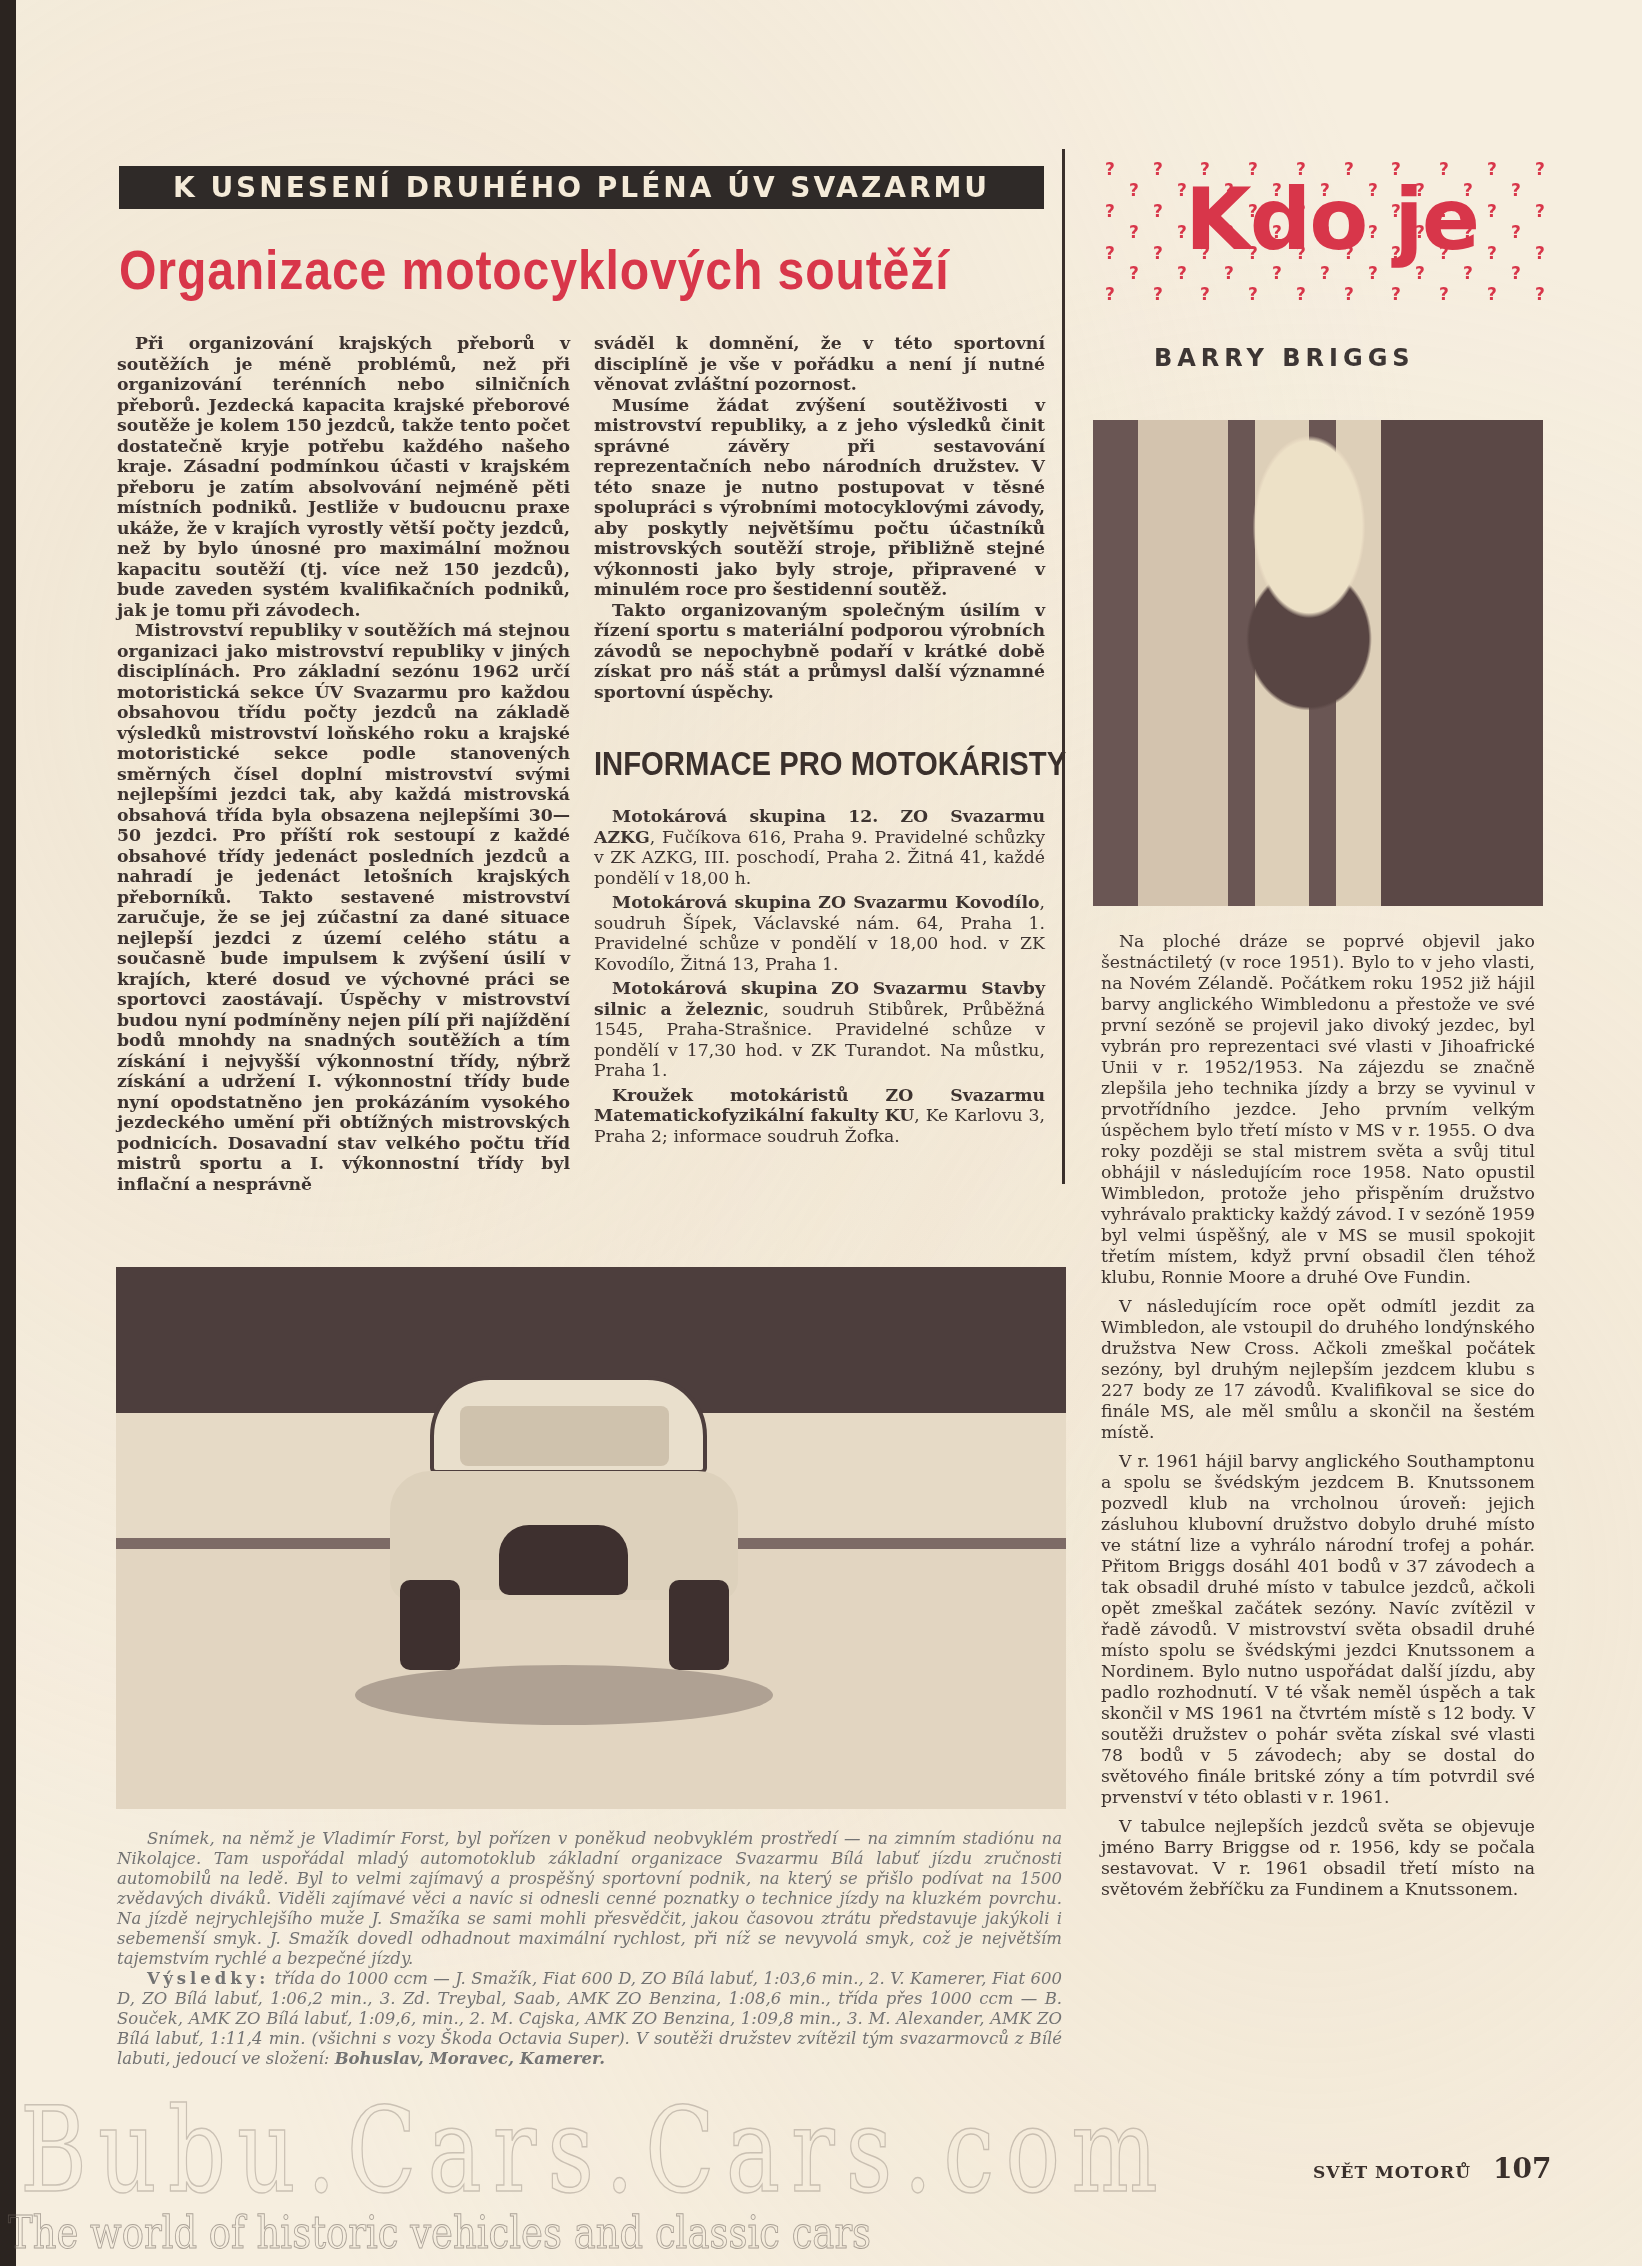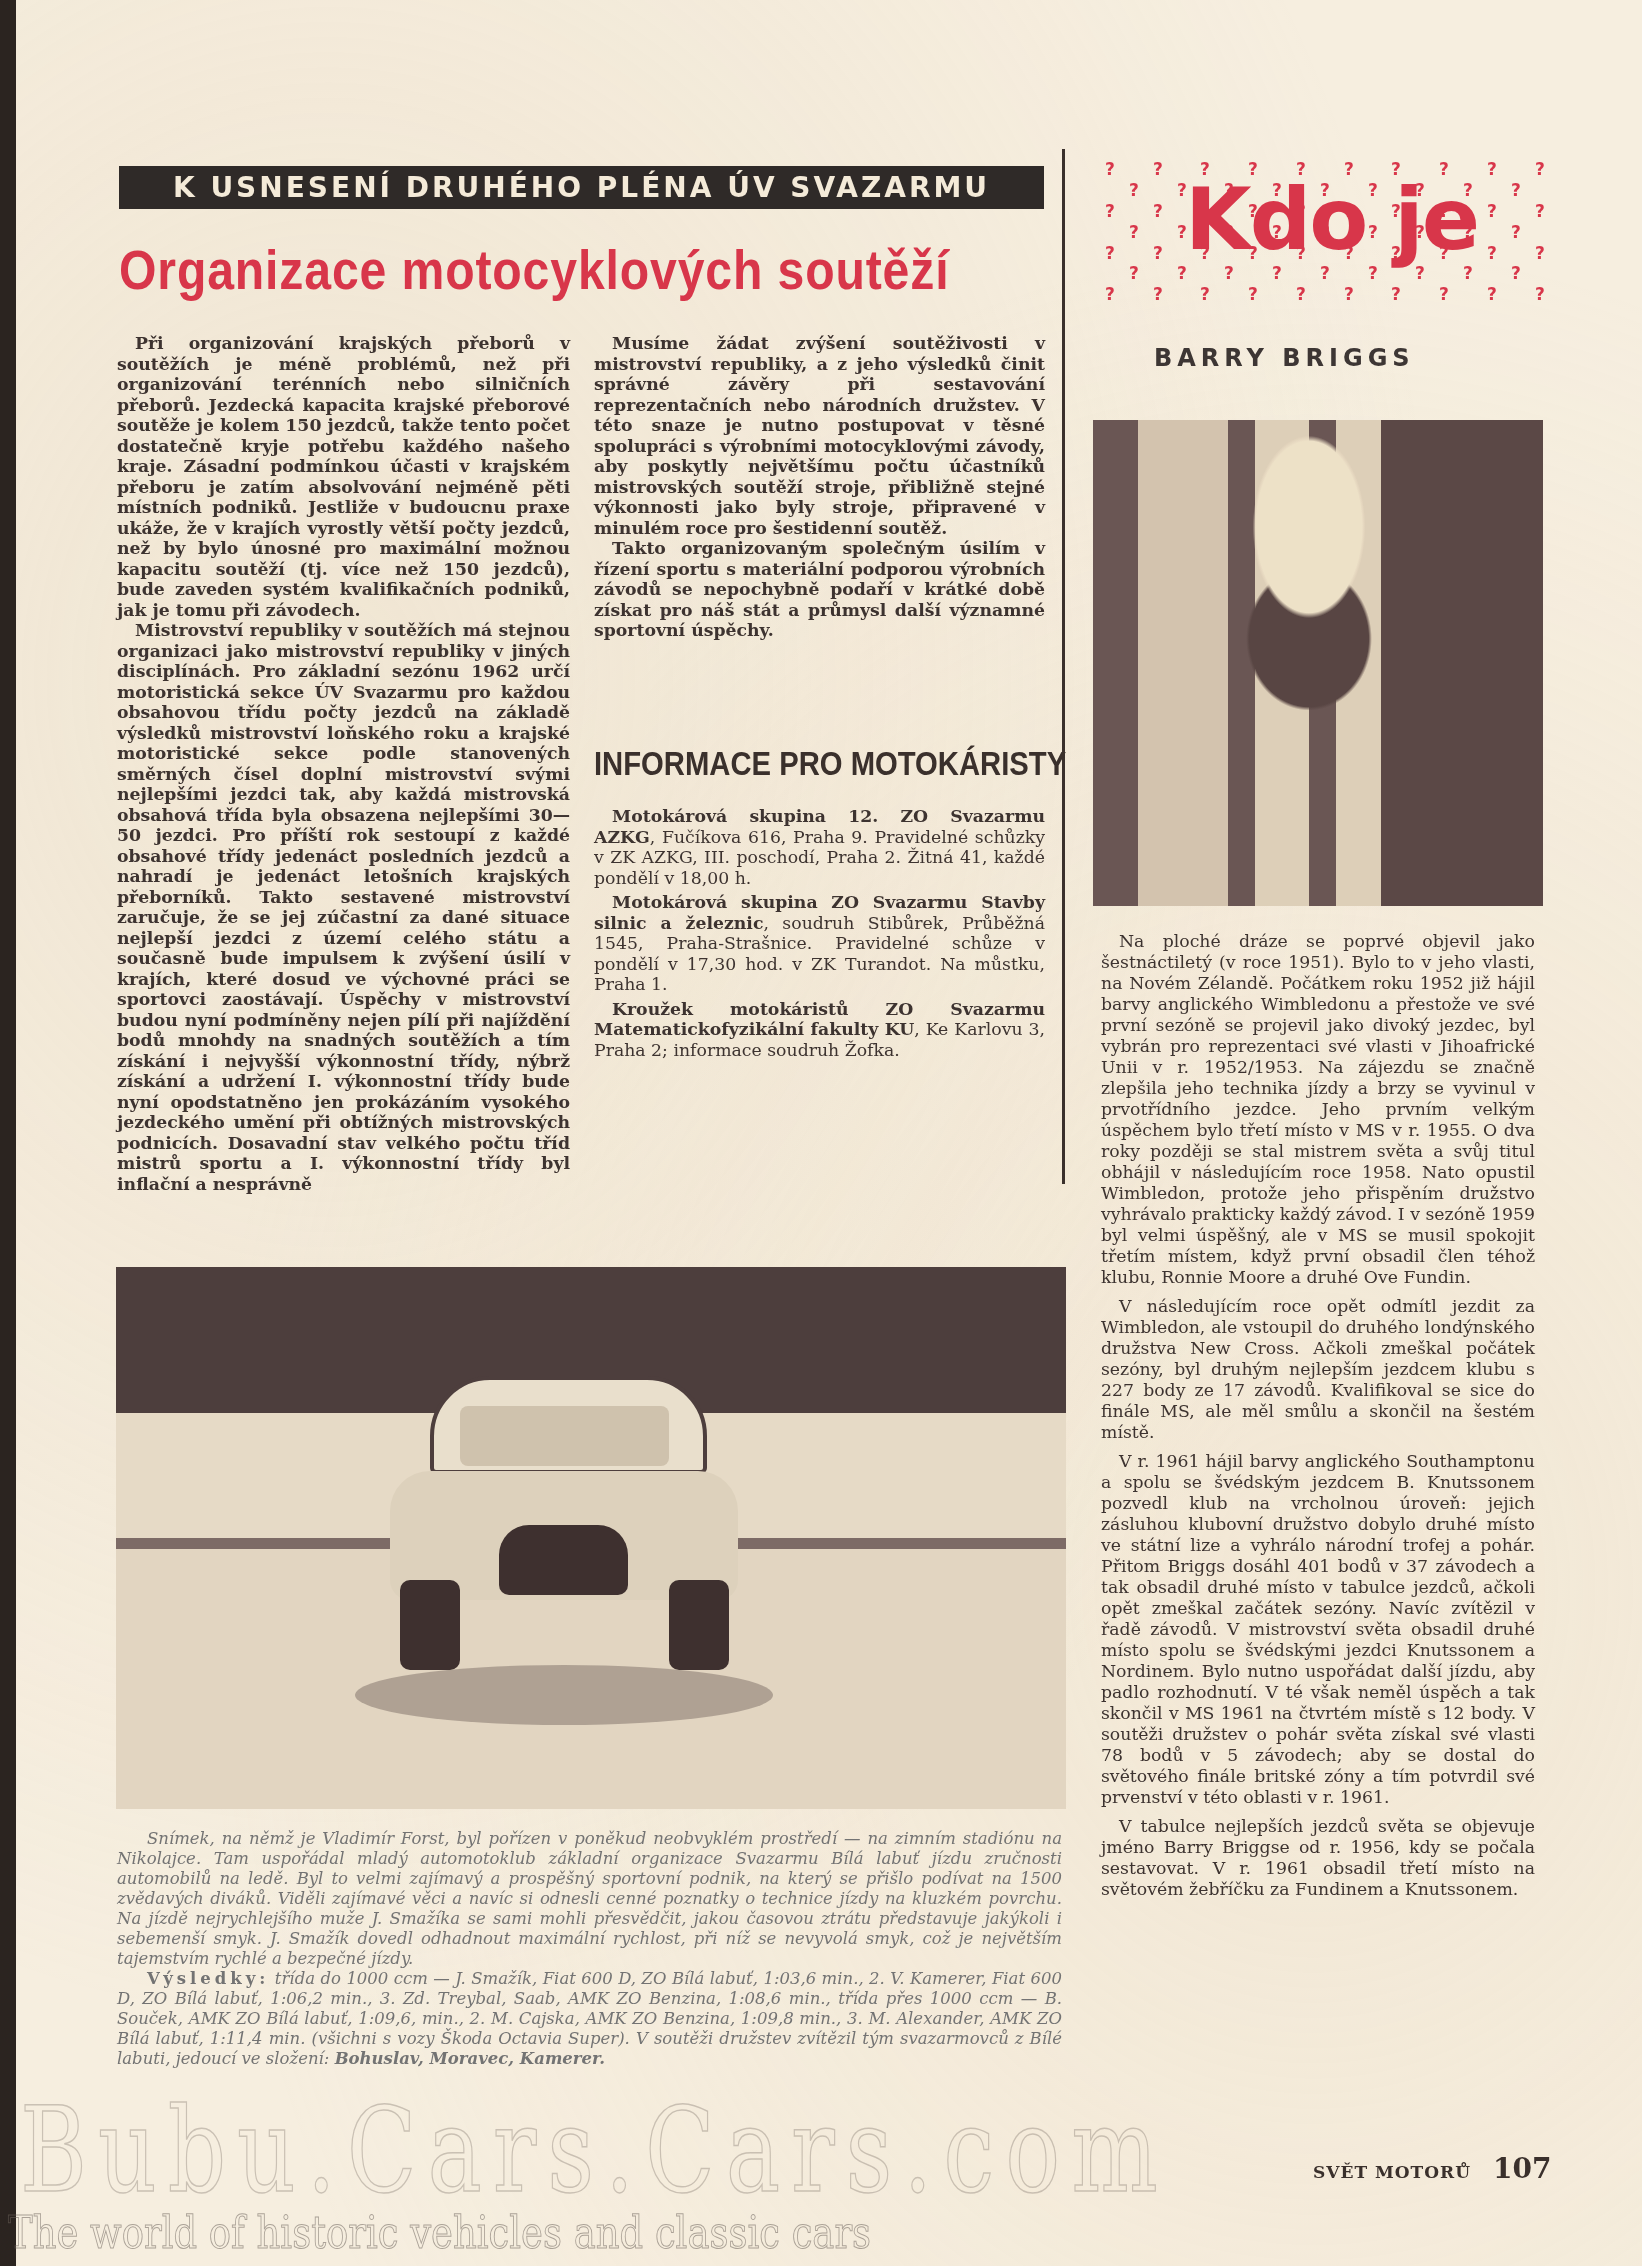--- a/index.html
+++ b/index.html
@@ -135,27 +135,29 @@
 <div class="abs headline">Organizace motocyklových soutěží</div>
 
 <div class="abs col-rule"></div>
 
 <div class="abs col col1">
   <p>Při organizování krajských přeborů v soutěžích je méně problémů, než při organizování terénních nebo silničních přeborů. Jezdecká kapacita krajské přeborové soutěže je kolem 150 jezdců, takže tento počet dostatečně kryje potřebu každého našeho kraje. Zásadní podmínkou účasti v krajském přeboru je zatím absolvování nejméně pěti místních podniků. Jestliže v budoucnu praxe ukáže, že v krajích vyrostly větší počty jezdců, než by bylo únosné pro maximální možnou kapacitu soutěží (tj. více než 150 jezdců), bude zaveden systém kvalifikačních podniků, jak je tomu při závodech.</p>
   <p>Mistrovství republiky v soutěžích má stejnou organizaci jako mistrovství republiky v jiných disciplínách. Pro základní sezónu 1962 určí motoristická sekce ÚV Svazarmu pro každou obsahovou třídu počty jezdců na základě výsledků mistrovství loňského roku a krajské motoristické sekce podle stanovených směrných čísel doplní mistrovství svými nejlepšími jezdci tak, aby každá mistrovská obsahová třída byla obsazena nejlepšími 30—50 jezdci. Pro příští rok sestoupí z každé obsahové třídy jedenáct posledních jezdců a nahradí je jedenáct letošních krajských přeborníků. Takto sestavené mistrovství zaručuje, že se jej zúčastní za dané situace nejlepší jezdci z území celého státu a současně bude impulsem k zvýšení úsilí v krajích, které dosud ve výchovné práci se sportovci zaostávají. Úspěchy v mistrovství budou nyní podmíněny nejen pílí při najíždění bodů mnohdy na snadných soutěžích a tím získání i nejvyšší výkonnostní třídy, nýbrž získání a udržení I. výkonnostní třídy bude nyní opodstatněno jen prokázáním vysokého jezdeckého umění při obtížných mistrovských podnicích. Dosavadní stav velkého počtu tříd mistrů sportu a I. výkonnostní třídy byl inflační a nesprávně</p>
 </div>
 
 <div class="abs col col2">
+  <p class="lead">sváděl k domnění, že v této sportovní disciplíně je vše v pořádku a není jí nutné věnovat zvláštní pozornost.</p>
   <p>Musíme žádat zvýšení soutěživosti v mistrovství republiky, a z jeho výsledků činit správné závěry při sestavování reprezentačních nebo národních družstev. V této snaze je nutno postupovat v těsné spolupráci s výrobními motocyklovými závody, aby poskytly největšímu počtu účastníků mistrovských soutěží stroje, přibližně stejné výkonnosti jako byly stroje, připravené v minulém roce pro šestidenní soutěž.</p>
   <p>Takto organizovaným společným úsilím v řízení sportu s materiální podporou výrobních závodů se nepochybně podaří v krátké době získat pro náš stát a průmysl další významné sportovní úspěchy.</p>
 </div>
 
 <div class="abs sub-head"><span style="text-transform:uppercase">Informace pro motokáristy</span></div>
 <div class="abs info">
   <p><b>Motokárová skupina 12. ZO Svazarmu AZKG</b><span>, Fučíkova 616, Praha 9. Pravidelné schůzky v ZK AZKG, III. poschodí, Praha 2. Žitná 41, každé pondělí v 18,00 h.</span></p>
+  <p><b>Motokárová skupina ZO Svazarmu Kovodílo</b><span>, soudruh Šípek, Václavské nám. 64, Praha 1. Pravidelné schůze v pondělí v 18,00 hod. v ZK Kovodílo, Žitná 13, Praha 1.</span></p>
   <p><b>Motokárová skupina ZO Svazarmu Stavby silnic a železnic</b><span>, soudruh Stibůrek, Průběžná 1545, Praha-Strašnice. Pravidelné schůze v pondělí v 17,30 hod. v ZK Turandot. Na můstku, Praha 1.</span></p>
   <p><b>Kroužek motokáristů ZO Svazarmu Matematickofyzikální fakulty KU</b><span>, Ke Karlovu 3, Praha 2; informace soudruh Žofka.</span></p>
 </div>
 
 <div class="abs kdoje">
   <div id="qmarks">
       <span class="q" style="left: 20px; top: 10px;">?</span>
       <span class="q" style="left: 68px; top: 10px;">?</span>
       <span class="q" style="left: 115px; top: 10px;">?</span>
       <span class="q" style="left: 163px; top: 10px;">?</span>

